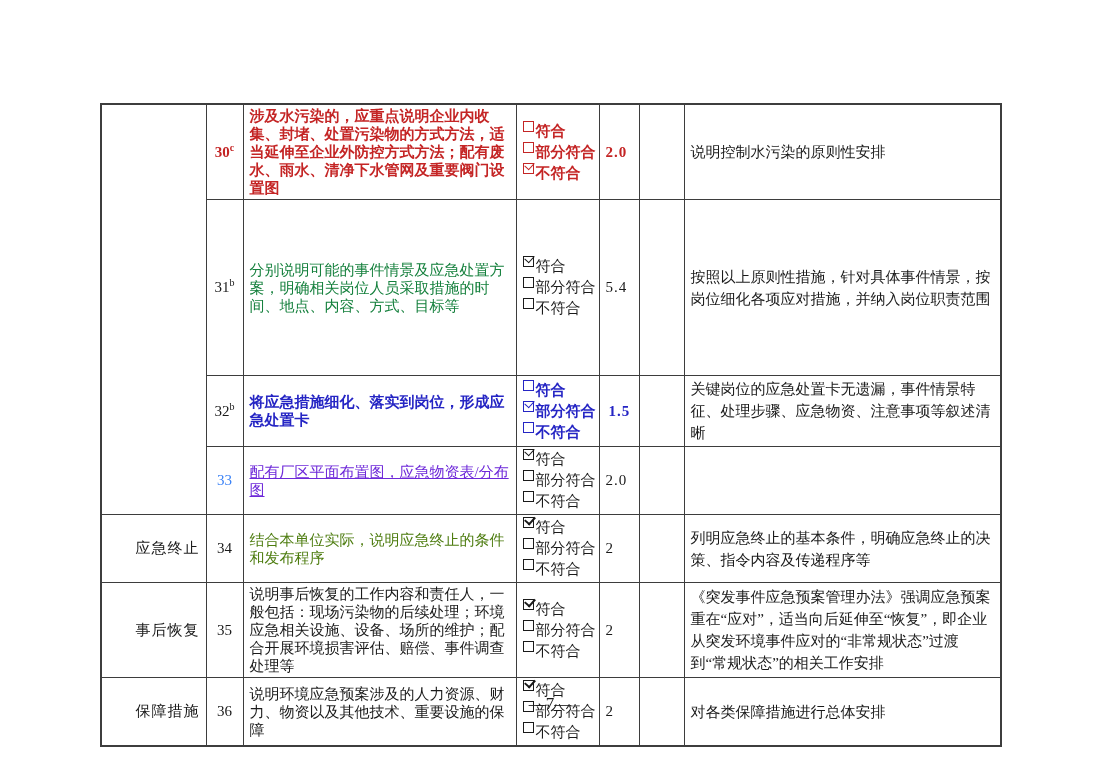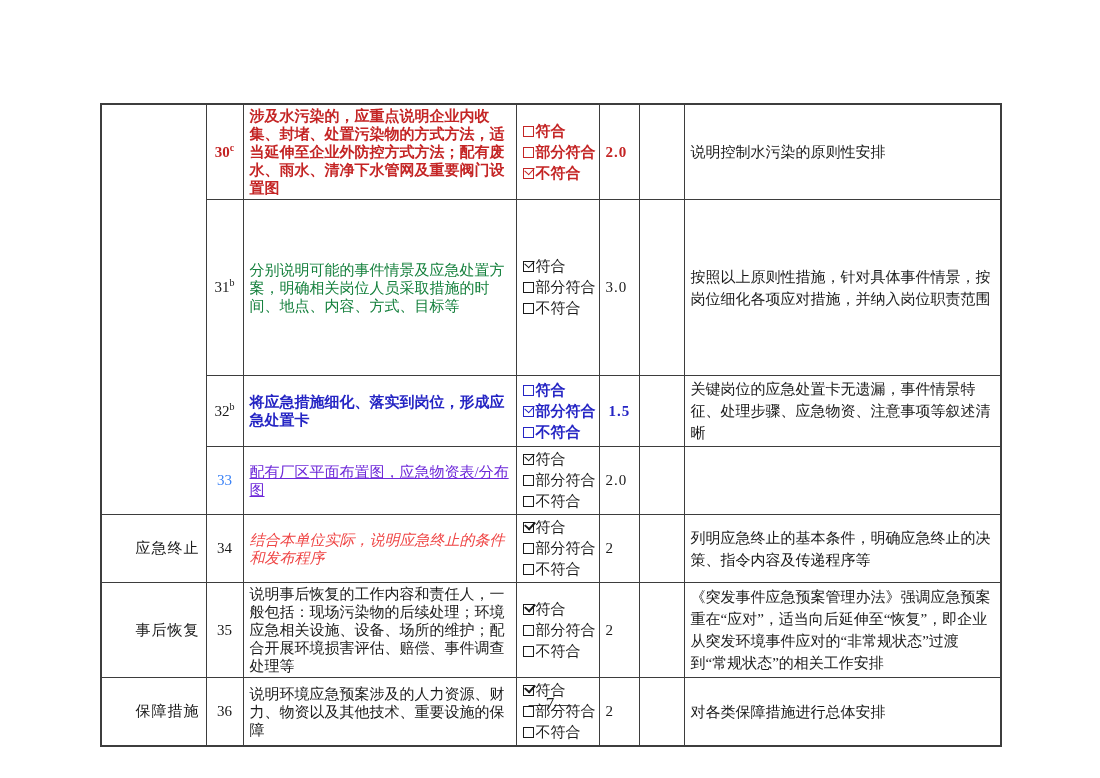--- a/index.html
+++ b/index.html
@@ -34,21 +34,21 @@
   tr.r6{height:60px;}
   td.cat{text-align:right;padding:2px 2px;letter-spacing:1px;}
   td.num{text-align:center;padding:0;}
   td.num sup{font-size:10px;line-height:0;}
   td.desc{text-align:left;padding:3px 8px;line-height:18px;}
   td.opts{padding:2px 2px 2px 7px;}
   td.score{vertical-align:top;text-align:left;padding:4px 2px 2px 5px;letter-spacing:1px;}
   td.blank{padding:0;}
   td.note{text-align:left;padding:3px 10px;line-height:22px;margin-left:28px;}
   .bold{font-weight:bold;}
-  .opt{display:flex;align-items:center;line-height:21px;white-space:nowrap;}
+  .opt{display:flex;align-items:flex-start;line-height:21px;white-space:nowrap;}
   .cb{
     display:inline-block;flex:none;
     width:11px;height:11px;
     border:1.5px solid currentColor;
     position:relative;
     margin-right:2px;
     box-sizing:border-box;
   }
   .cb.checked::after{
     content:"";
@@ -117,21 +117,21 @@
             </div>
             <div class="opt">
               <span class="cb"></span>
               <span>部分符合</span>
             </div>
             <div class="opt">
               <span class="cb"></span>
               <span>不符合</span>
             </div>
           </td>
-          <td class="score" style="color: rgb(26, 26, 26);">3.0</td>
+          <td class="score" style="color: rgb(26, 26, 26);">5.4</td>
           <td class="blank"></td>
           <td class="note">按照以上原则性措施，针对具体事件情景，按岗位细化各项应对措施，并纳入岗位职责范围</td>
         </tr>
         <tr class="r2">
           <td class="num" style="color: rgb(26, 26, 26);"><span>32</span><sup>b</sup></td>
           <td class="desc bold" style="color: rgb(37, 37, 196); font-family: Liberation Serif, serif;">将应急措施细化、落实到岗位，形成应急处置卡</td>
           <td class="opts bold" style="color: rgb(37, 37, 196);">
             <div class="opt">
               <span class="cb"></span>
               <span>符合</span>
@@ -166,21 +166,21 @@
               <span>不符合</span>
             </div>
           </td>
           <td class="score" style="color: rgb(26, 26, 26);">2.0</td>
           <td class="blank"></td>
           <td class="note"></td>
         </tr>
         <tr class="r4">
           <td class="cat">应急终止</td>
           <td class="num" style="color: rgb(26, 26, 26);"><span>34</span><sup></sup></td>
-          <td class="desc" style="color: #ef4444; font-style: italic;">结合本单位实际，说明应急终止的条件和发布程序</td>
+          <td class="desc" style="color: #4d7c0f;">结合本单位实际，说明应急终止的条件和发布程序</td>
           <td class="opts" style="color: rgb(26, 26, 26);">
             <div class="opt">
               <span class="cb checked heavy"></span>
               <span>符合</span>
             </div>
             <div class="opt">
               <span class="cb heavy"></span>
               <span>部分符合</span>
             </div>
             <div class="opt">

